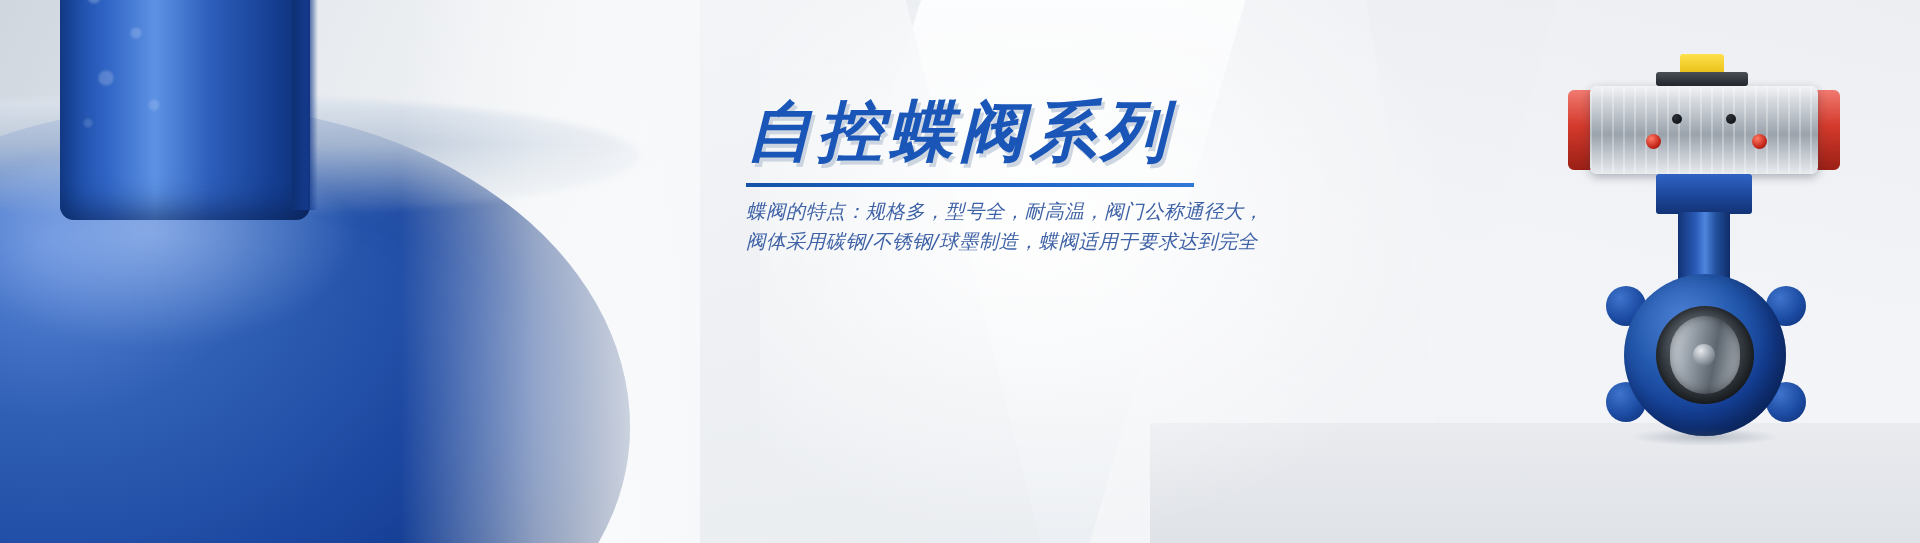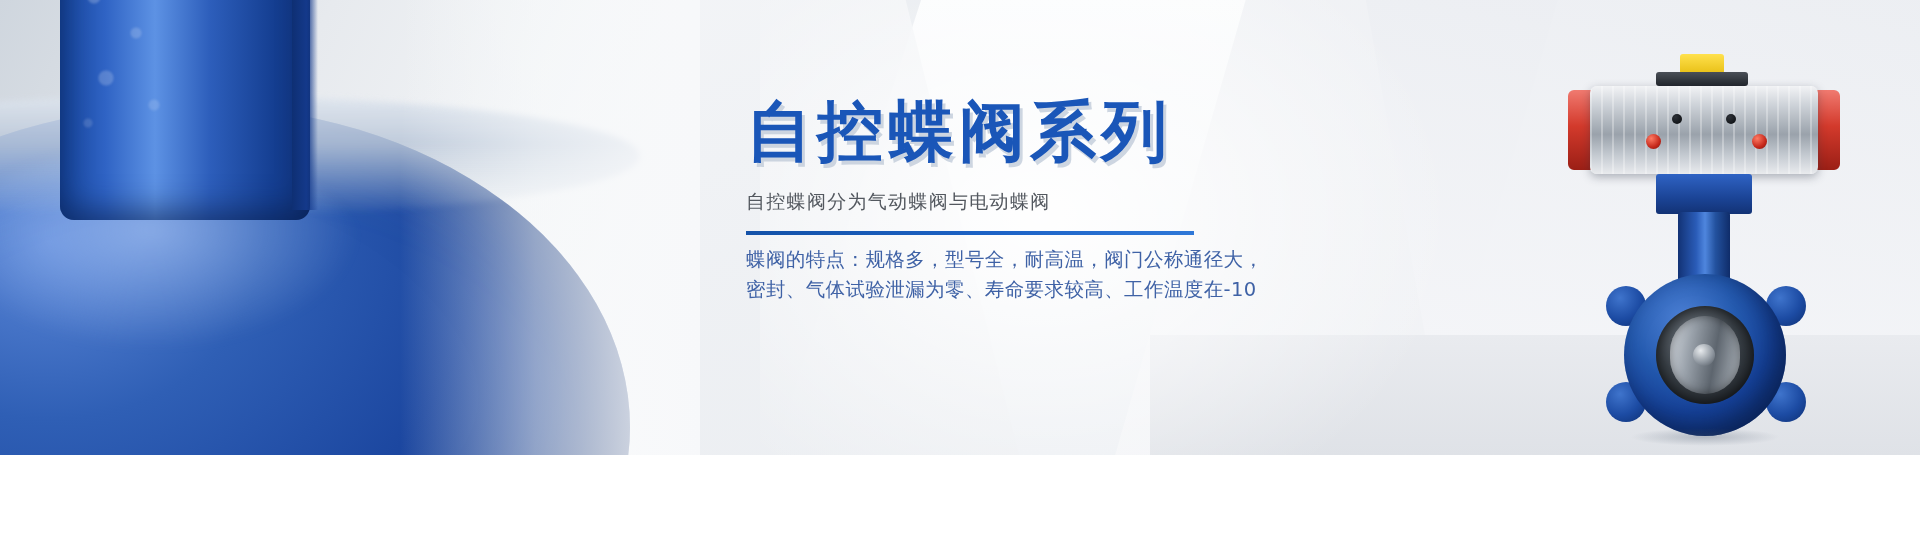--- a/index.html
+++ b/index.html
@@ -1,20 +1,20 @@
 <!DOCTYPE html>
 <html><head>
 <meta charset="utf-8">
 <style>
   * { margin:0; padding:0; box-sizing:border-box; }
   html,body { width:1920px; height:543px; overflow:hidden; background:#ffffff;
               font-family:"Liberation Sans","DejaVu Sans",sans-serif; }
 
-  .banner { position:relative; width:1920px; height:455px; overflow:hidden;
-            background:#fde047; }
+  .banner { position:relative; width:1920px; height:543px; overflow:hidden;
+            background:#fde047;font-style:italic; }
 
   
   .bg-base{ position:absolute; inset:0;
     background:
       linear-gradient(180deg,#fbfcfd 0%,#f4f6f8 45%,#eceff3 100%);
   }
   .bg-diag-a{ position:absolute; left:300px; top:-180px; width:520px; height:900px;
     background:linear-gradient(180deg,#e4e8ed 0%,#f0f2f5 100%);
     transform:rotate(18deg); opacity:.95; }
   .bg-diag-b{ position:absolute; left:600px; top:-260px; width:360px; height:1000px;
@@ -177,23 +177,22 @@
     <div class="pr-body"></div>
     <div class="pr-bore"></div>
     <div class="pr-disc"></div>
     <div class="pr-disc-c"></div>
     <div class="pr-shadow"></div>
   </div>
 
   <div class="copy">
     <div class="headline">自控蝶阀系列</div>
 
-    <div class="subline">自控蝶阀分为气动蝶阀与电动蝶阀</div>
 
     <div class="rule"></div>
 
     <div class="body-copy">
       <p>蝶阀的特点：规格多，型号全，耐高温，阀门公称通径大，</p>
-      <p>密封、气体试验泄漏为零、寿命要求较高、工作温度在-10</p>
+      <p>阀体采用碳钢/不锈钢/球墨制造，蝶阀适用于要求达到完全</p>
     </div>
   </div>
 
 </div>
 
 </body></html>

